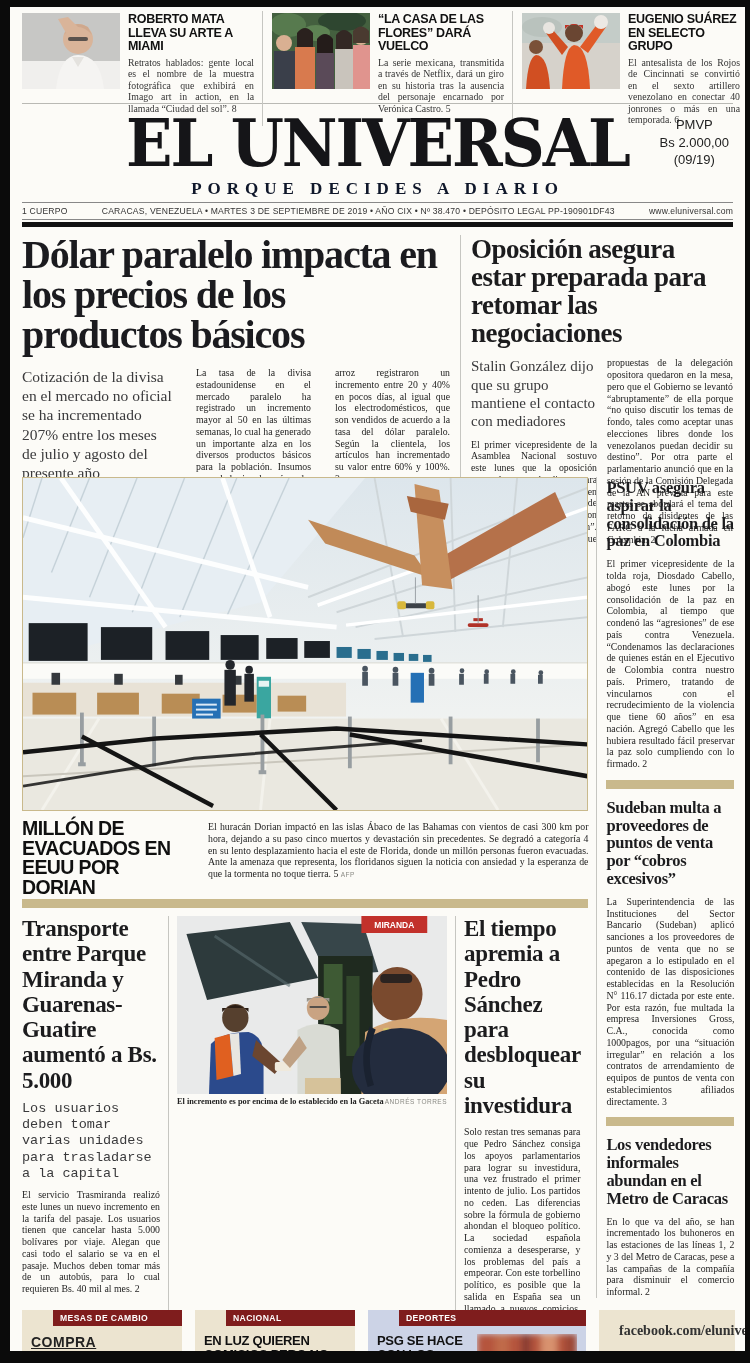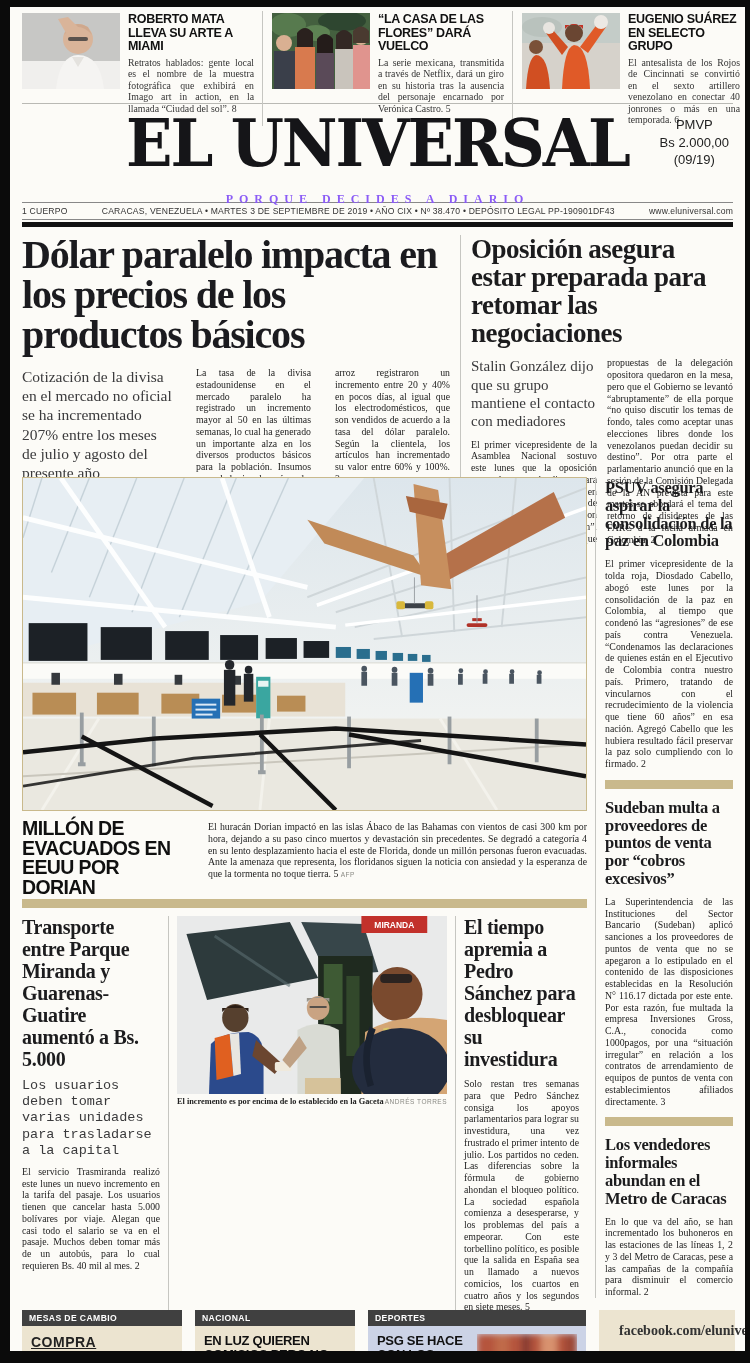--- a/index.html
+++ b/index.html
@@ -14,22 +14,22 @@
   .teaser+.teaser{border-left:1px solid #c6c6c1;padding-left:9px;}
   .t-img{flex:0 0 98px;height:76px;background:#ddd;}
   .t-text h3{margin:0 0 3px 0;font-family:"Liberation Sans",sans-serif;font-size:12.5px;
              line-height:1.08;letter-spacing:-.3px;color:#111;}
   .t-text p{margin:0;font-size:9.8px;line-height:1.18;text-align:justify;color:#333;}
   
   .masthead{position:relative;height:92px;}
   .logo{position:absolute;left:0;right:0;top:2px;text-align:center;
         font-family:"DejaVu Serif",serif;font-weight:bold;font-size:61px;
         letter-spacing:-2px;color:#151518;transform:scaleY(1.06);transform-origin:top;}
-  .tagline{position:absolute;left:0;right:0;top:88px;text-align:center;font-size:12px;
-           letter-spacing:6px;font-weight:bold;color:#8b5cf6;}
+  .tagline{position:absolute;left:0;right:0;top:75px;text-align:center;font-size:17px;
+           letter-spacing:6px;font-weight:bold;color:#0f172a;}
   .price{position:absolute;right:4px;top:12px;text-align:center;font-family:"Liberation Sans",sans-serif;
          font-size:13px;line-height:1.35;color:#222;}
   
   .dateline{border-top:1px solid #888;border-bottom:1px solid #888;margin-top:6px;
             display:flex;align-items:center;height:16px;font-family:"Liberation Sans",sans-serif;
             font-size:8.6px;color:#333;letter-spacing:.2px;}
   .dateline .mid{flex:1;text-align:center;}
   .black-bar{height:5px;background:#111;margin-top:2px;}
   
   .sectionA{display:grid;grid-template-columns:438px 1fr;column-gap:0;margin-top:8px;height:234px;}
@@ -50,34 +50,34 @@
   .photo-main{width:100%;height:334px;display:block;border:1px solid #c9b98c;box-sizing:border-box;}
   .dorianRow{display:flex;gap:14px;margin-top:8px;height:76px;}
   .dorian-h{flex:0 0 172px;margin:0;font-family:"Liberation Sans",sans-serif;font-size:19.5px;
             line-height:1.0;letter-spacing:-.6px;color:#101010;}
   .dorianRow p{margin:2px 0 0 0;}
   .credit{font-family:"Liberation Sans",sans-serif;font-size:6.5px;color:#8a8a84;letter-spacing:.5px;}
   .tanbar{height:9px;background:#c9b98c;margin:4px 0 8px 0;}
   .midRow{display:grid;grid-template-columns:146px 287px 1fr;column-gap:0;height:212px;}
   .midCol{padding-right:8px;}
   .midCol+.midCol{border-left:1px solid #c6c6c1;padding-left:8px;}
-  .story-h{margin:0 0 8px 0;font-size:20px;line-height:1.1;letter-spacing:-.3px;font-weight:bold;}
+  .story-h{margin:0 0 8px 0;font-size:23px;line-height:1.1;letter-spacing:-.3px;font-weight:bold;}
   .story-sub{font-size:13.5px;line-height:1.2;color:#3a3a3c;margin-bottom:7px;font-family:Liberation Mono, monospace;}
   .photo-bus{width:100%;height:178px;display:block;}
   .buscap{display:flex;justify-content:space-between;align-items:baseline;margin-top:3px;}
   .buscap b{font-family:Liberation Serif, serif;font-size:8.3px;color:#222;}
   .rail-h{margin:2px 0 8px 0;font-size:16.5px;line-height:1.08;letter-spacing:-.3px;font-weight:bold;}
   .railbar{height:9px;background:#c9b98c;margin:10px 0;}
   
   .sectionC{display:grid;grid-template-columns:160px 160px 218px 136px;column-gap:13px;
             margin-top:12px;height:184px;}
   .cbox{background:#ece4d0;padding:0 0 6px 0;box-sizing:border-box;}
   .cbox.blue{background:#ccd3e6;}
-  .kicker{background:#404040;color:#fff;font-family:"Liberation Sans",sans-serif;font-size:8.6px;
-          font-weight:bold;letter-spacing:.4px;padding:3px 7px;}
+  .kicker{background:#7f1d1d;color:#fff;font-family:"Liberation Sans",sans-serif;font-size:8.6px;
+          font-weight:bold;letter-spacing:.4px;padding:3px 7px;margin-left:31px;}
   .cinner{padding:8px 9px 0 9px;}
   .box-h{margin:0 0 7px 0;font-family:"Liberation Sans",sans-serif;font-size:13px;
          line-height:1.1;letter-spacing:-.3px;color:#111;}
   .mes-label{font-family:"Liberation Sans",sans-serif;font-size:14px;font-weight:bold;color:#222;letter-spacing:.5px;text-decoration:underline;}
   .mes-val{margin:2px 0 3px 0;}
   .mes-val .num{font-family:"Liberation Sans",sans-serif;font-size:17.5px;font-weight:bold;color:#111;}
   .depflex{display:flex;gap:8px;}
   .depflex .dtxt{flex:1;}
   .photo-keylor{flex:0 0 100px;height:140px;}
   .socialbox{background:#ece4d0;padding:10px 10px 8px 12px;height:108px;box-sizing:border-box;}

